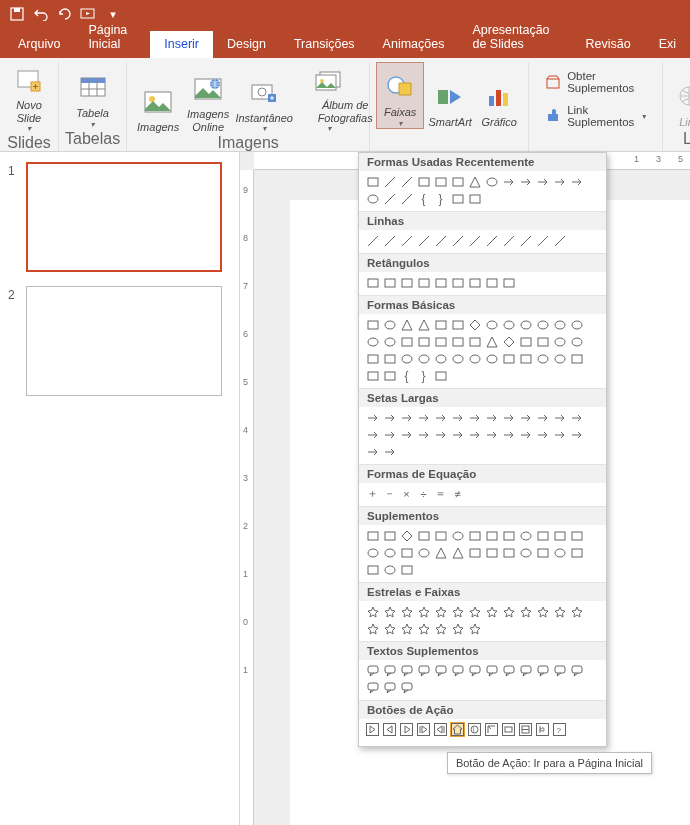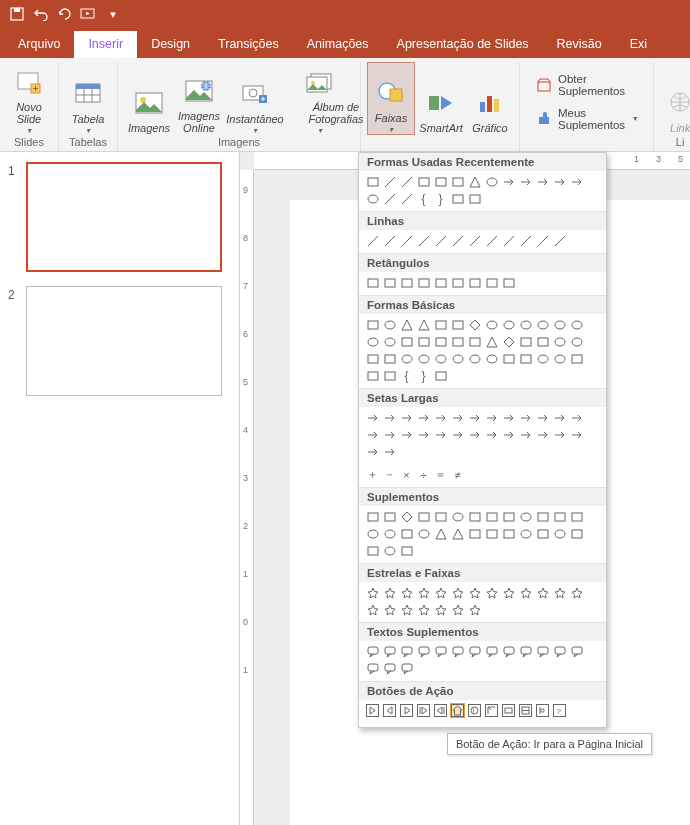--- a/index.html
+++ b/index.html
@@ -1,28 +1,28 @@
 <!DOCTYPE html>
 <html><head>
 <meta charset="utf-8">
 <style>
   * { box-sizing: border-box; margin: 0; padding: 0; font-family: "Segoe UI", Tahoma, sans-serif; }
   html, body { width: 690px; height: 825px; overflow: hidden; background: #e6e6e6; }
   .titlebar { background: #b7472a; height: 28px; display: flex; align-items: center; padding-left: 6px; gap: 2px; }
   .titlebar .qat { width: 22px; height: 22px; display: flex; align-items: center; justify-content: center; color: #fff; font-size: 13px; cursor: pointer; }
   .tabbar { background: #b7472a; height: 30px; display: flex; align-items: flex-end; padding-left: 4px; }
   .tab { padding: 6px 14px 7px; color: #fff; font-size: 12.5px; cursor: pointer; }
-  .tab.active { background: #fff; color: #8b5cf6; }
+  .tab.active { background: #fff; color: #1d4ed8; }
   .ribbon { background: #f3f3f3; border-bottom: 1px solid #d4d4d4; height: 94px; display: flex; padding-top: 4px; }
   .ribbon-group { display: flex; flex-direction: column; align-items: center; border-right: 1px solid #e1e1e1; padding: 0 6px; }
   .ribbon-row { display: flex; flex-grow: 1; }
   .ribbon-btn { display: flex; flex-direction: column; align-items: center; justify-content: flex-end; width: 54px; padding-top: 2px; cursor: pointer; font-size: 11px; color: #444; text-align: center; line-height: 1.15; font-style: italic; }
   .ribbon-btn.active { background: #e1d3cf; border: 1px solid #c88a77; }
   .ribbon-btn .icon { width: 32px; height: 32px; margin-bottom: 3px; display:flex; align-items:center; justify-content:center; }
-  .ribbon-group-label { font-size: 11px; color: #666; margin: 1px 0 3px; }
+  .ribbon-group-label { font-size: 16px; color: #666; margin: 1px 0 3px; }
   .addins-col { display:flex; flex-direction:column; gap:6px; justify-content:center; }
   .addin-btn { display:flex; align-items:center; font-size:11.5px; color:#444; gap:6px; padding:2px 4px; cursor:pointer; }
   .addin-icon { width:16px; height:16px; display:flex; align-items:center; justify-content:center; }
 
   .workspace { display:flex; height: calc(825px - 28px - 30px - 94px); background:#eeeeee; }
   .slide-panel { width:240px; background:#fff; border-right:1px solid #d4d4d4; padding:10px 8px; }
   .thumb-row { display:flex; align-items:flex-start; margin-bottom:14px; }
   .thumb-num { width:18px; font-size:12px; color:#555; padding-top:2px; }
   .thumb { width:196px; height:110px; background:#fff; border:1px solid #bcbcbc; }
   .thumb.selected { border:2px solid #d24726; }
@@ -69,20 +69,21 @@
       <svg width="18" height="14" viewBox="0 0 18 14">
         <rect x="1" y="2" width="13" height="9" fill="none" stroke="#fff"></rect>
         <path d="M6 5 L10 6.5 L6 8 Z" fill="#fff"></path>
       </svg>
     </div>
   <div class="qat" style="font-size:11px; color:#fff;">▾</div>
 </div>
 
 <div class="tabbar">
   <div class="tab">Arquivo</div>
+  <div class="tab">Página Inicial</div>
   <div class="tab active">Inserir</div>
   <div class="tab">Design</div>
   <div class="tab">Transições</div>
   <div class="tab">Animações</div>
   <div class="tab">Apresentação de Slides</div>
   <div class="tab">Revisão</div>
   <div class="tab">Exi</div>
 </div>
 
 <div class="ribbon">
@@ -223,21 +224,21 @@
             </svg>
           </span>
         <span>Obter Suplementos</span>
       </div>
       <div class="addin-btn">
         <span class="addin-icon">
             <svg width="16" height="16" viewBox="0 0 16 16">
               <path d="M3 6 H7 V3 A2 2 0 0 1 11 3 V6 H13 V13 H3 Z" fill="#5b8dd6"></path>
             </svg>
           </span>
-        <span>Meus Suplementos</span>
+        <span>Link Suplementos</span>
         <span style="font-size:8px;color:#666;margin-left:2px;">▾</span>
       </div>
     </div>
     <div class="ribbon-group-label">&nbsp;</div>
   </div>
 
   <div class="ribbon-group" style="border-right:none;">
     <div class="ribbon-row">
       <div class="ribbon-btn" style="width:40px;opacity:0.5;">
         <div class="icon">
@@ -860,20 +861,21 @@
           <path d="M1 6 H9 M7 3 L10 6 L7 9" fill="none" stroke="#666"></path>
         </svg>
       </div>
       <div class="shape-ic">
         <svg width="12" height="12">
           <path d="M1 6 H9 M7 3 L10 6 L7 9" fill="none" stroke="#666"></path>
         </svg>
       </div>
     </div>
 
+  <div class="shape-cat">Formas de Equação</div>
   <div class="shape-grid" id="grid-eq">
       <div class="shape-ic">
         <span style="font-size:11px;color:#666;">＋</span>
       </div>
       <div class="shape-ic">
         <span style="font-size:11px;color:#666;">－</span>
       </div>
       <div class="shape-ic">
         <span style="font-size:11px;color:#666;">×</span>
       </div>

